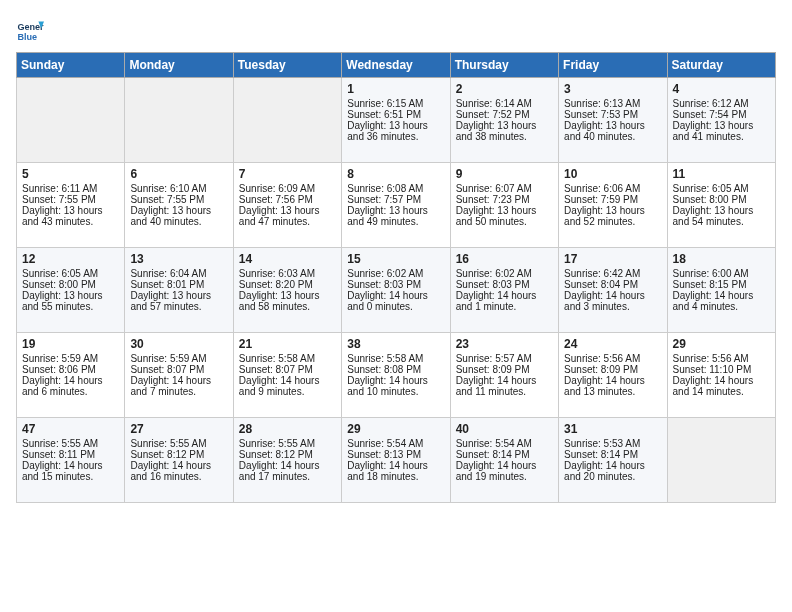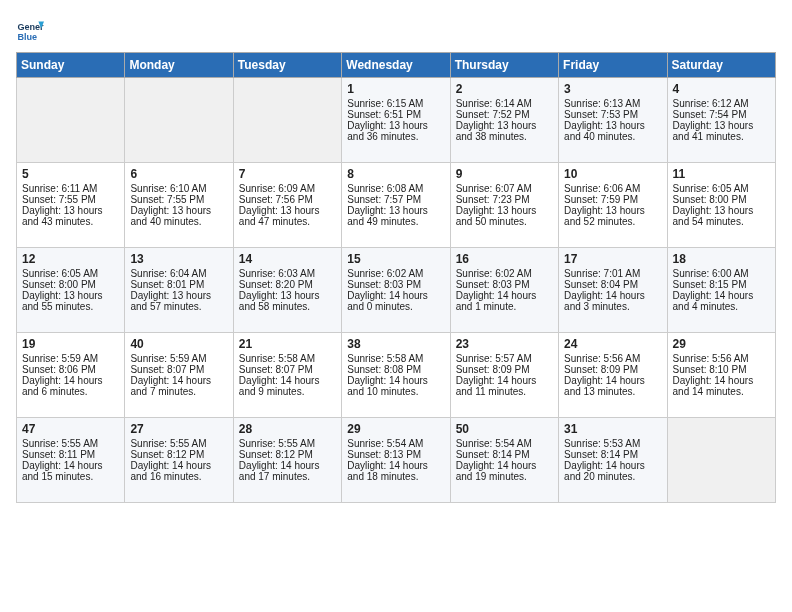--- a/index.html
+++ b/index.html
@@ -216,21 +216,21 @@
         </td>
         <td>
           <div class="day-num">16</div>
           <div>Sunrise: 6:02 AM</div>
           <div>Sunset: 8:03 PM</div>
           <div>Daylight: 14 hours</div>
           <div>and 1 minute.</div>
         </td>
         <td>
           <div class="day-num">17</div>
-          <div>Sunrise: 7:01 AM</div>
+          <div>Sunrise: 6:42 AM</div>
           <div>Sunset: 8:04 PM</div>
           <div>Daylight: 14 hours</div>
           <div>and 3 minutes.</div>
         </td>
         <td>
           <div class="day-num">18</div>
           <div>Sunrise: 6:00 AM</div>
           <div>Sunset: 8:15 PM</div>
           <div>Daylight: 14 hours</div>
           <div>and 4 minutes.</div>
@@ -238,21 +238,21 @@
       </tr>
       <tr>
         <td>
           <div class="day-num">19</div>
           <div>Sunrise: 5:59 AM</div>
           <div>Sunset: 8:06 PM</div>
           <div>Daylight: 14 hours</div>
           <div>and 6 minutes.</div>
         </td>
         <td>
-          <div class="day-num">40</div>
+          <div class="day-num">30</div>
           <div>Sunrise: 5:59 AM</div>
           <div>Sunset: 8:07 PM</div>
           <div>Daylight: 14 hours</div>
           <div>and 7 minutes.</div>
         </td>
         <td>
           <div class="day-num">21</div>
           <div>Sunrise: 5:58 AM</div>
           <div>Sunset: 8:07 PM</div>
           <div>Daylight: 14 hours</div>
@@ -275,21 +275,21 @@
         <td>
           <div class="day-num">24</div>
           <div>Sunrise: 5:56 AM</div>
           <div>Sunset: 8:09 PM</div>
           <div>Daylight: 14 hours</div>
           <div>and 13 minutes.</div>
         </td>
         <td>
           <div class="day-num">29</div>
           <div>Sunrise: 5:56 AM</div>
-          <div>Sunset: 8:10 PM</div>
+          <div>Sunset: 11:10 PM</div>
           <div>Daylight: 14 hours</div>
           <div>and 14 minutes.</div>
         </td>
       </tr>
       <tr>
         <td>
           <div class="day-num">47</div>
           <div>Sunrise: 5:55 AM</div>
           <div>Sunset: 8:11 PM</div>
           <div>Daylight: 14 hours</div>
@@ -310,21 +310,21 @@
           <div>and 17 minutes.</div>
         </td>
         <td>
           <div class="day-num">29</div>
           <div>Sunrise: 5:54 AM</div>
           <div>Sunset: 8:13 PM</div>
           <div>Daylight: 14 hours</div>
           <div>and 18 minutes.</div>
         </td>
         <td>
-          <div class="day-num">50</div>
+          <div class="day-num">40</div>
           <div>Sunrise: 5:54 AM</div>
           <div>Sunset: 8:14 PM</div>
           <div>Daylight: 14 hours</div>
           <div>and 19 minutes.</div>
         </td>
         <td>
           <div class="day-num">31</div>
           <div>Sunrise: 5:53 AM</div>
           <div>Sunset: 8:14 PM</div>
           <div>Daylight: 14 hours</div>

